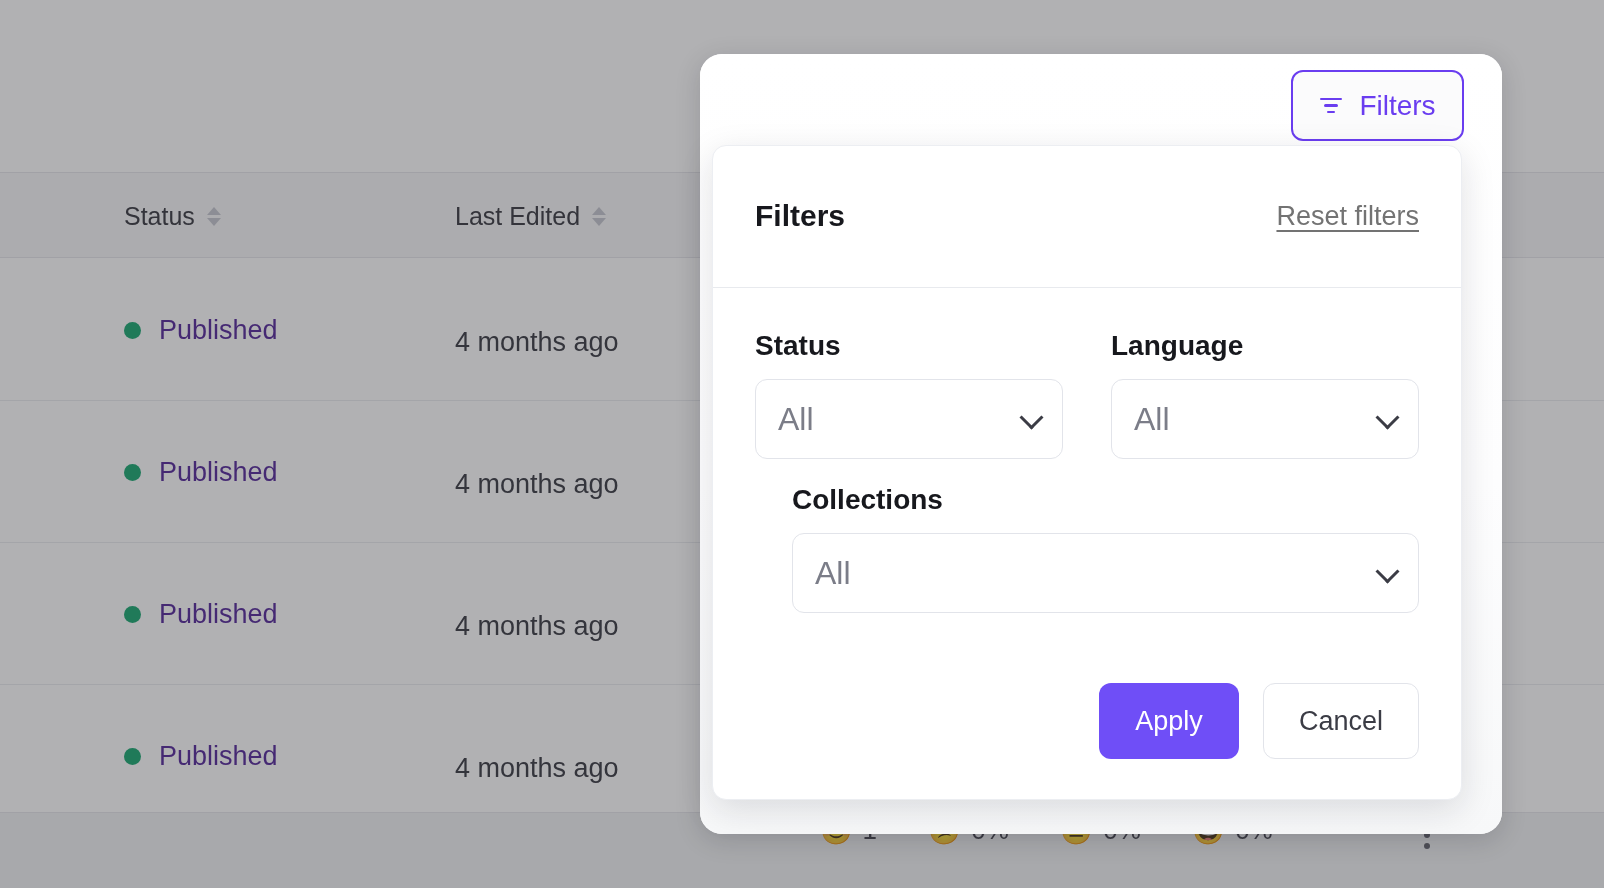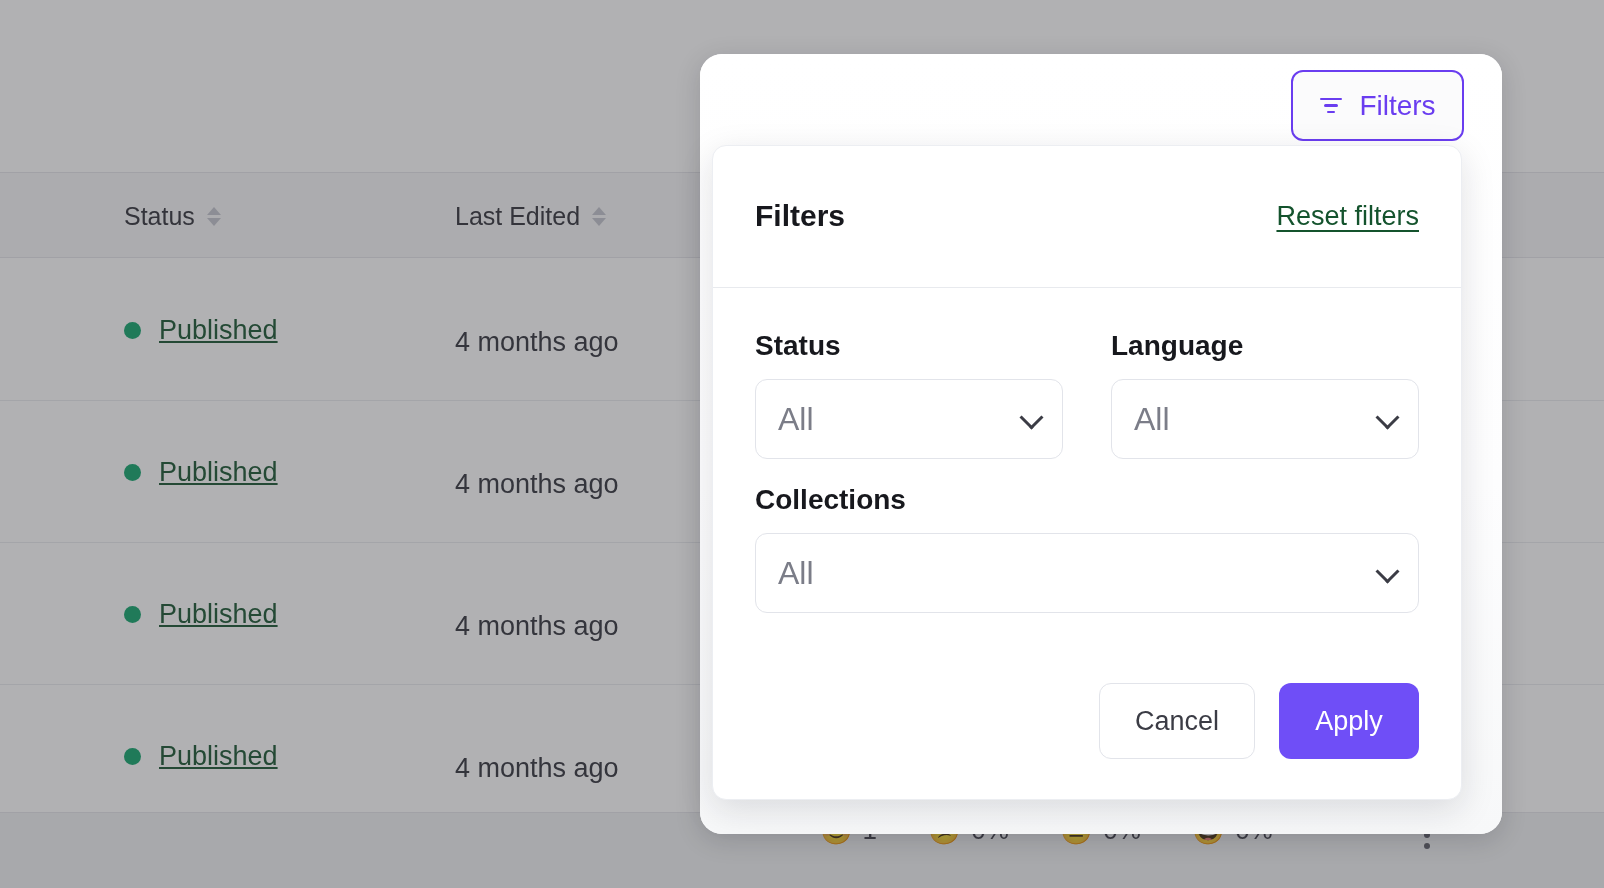--- a/index.html
+++ b/index.html
@@ -98,22 +98,21 @@
     display: flex; align-items: center; gap: 18px;
   }
   .dot-published {
     width: 17px; height: 17px;
     border-radius: 50%;
     background: #0ea36a;
     flex: none;
   }
   .status-text {
     font-size: 27px;
-    color: #14532d;
-    text-decoration: underline;
+    color: #4c1d95;
   }
   .cell-edited {
     position: absolute;
     left: 455px; top: 12px;
     height: 142px;
     display: flex; align-items: center;
     font-size: 27px;
     color: #30313a;
   }
 
@@ -237,21 +236,21 @@
     top: 53px;
     font-size: 30px;
     font-weight: 700;
     color: #17181d;
   }
   #reset-filters {
     position: absolute;
     right: 42px;
     top: 55px;
     font-size: 27px;
-    color: #14532d;
+    color: #737373;
     text-decoration: underline;
     text-underline-offset: 5px;
     cursor: pointer;
     white-space: nowrap;
   }
 
   .popover-body {
     position: relative;
     padding: 0 42px;
   }
@@ -291,21 +290,21 @@
     right: 22px;
     top: 50%;
     width: 17px;
     height: 17px;
     margin-top: -10px;
     border-right: 3px solid #3b3c45;
     border-bottom: 3px solid #3b3c45;
     transform: rotate(45deg);
   }
 
-  .field-row-2 { padding-top: 25px; }
+  .field-row-2 { padding-top: 25px; margin-left: 37px; }
 
   .popover-actions {
     position: absolute;
     right: 42px;
     bottom: 40px;
     display: flex;
     gap: 24px;
     align-items: center;
   }
   #cancel-button {
@@ -469,17 +468,17 @@
         <div class="select-box">
           <span class="select-value">All</span>
           <span class="chev"></span>
         </div>
       </div>
     </div>
 
   </div>
 
   <div class="popover-actions">
+    <button id="apply-button">Apply</button>
     <button id="cancel-button">Cancel</button>
-    <button id="apply-button">Apply</button>
   </div>
 
 </div>
 
 </body></html>

